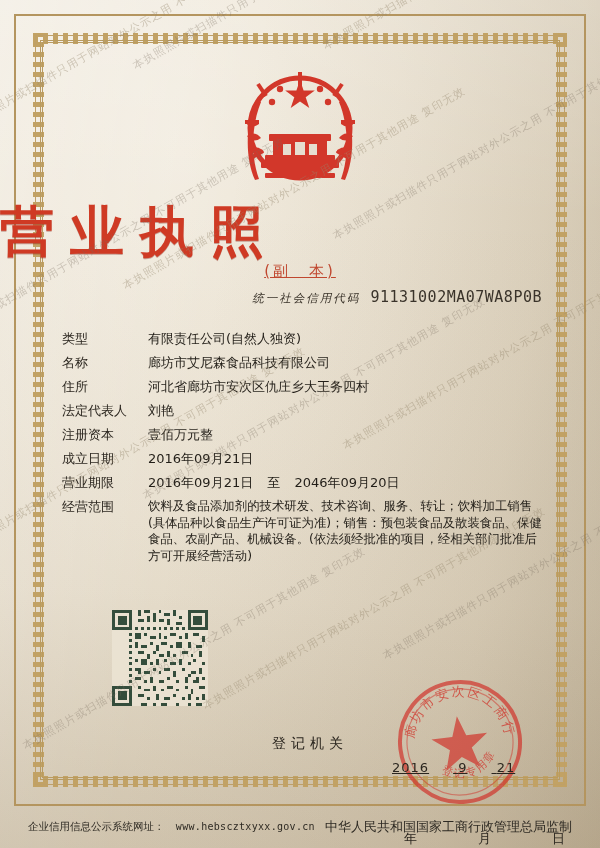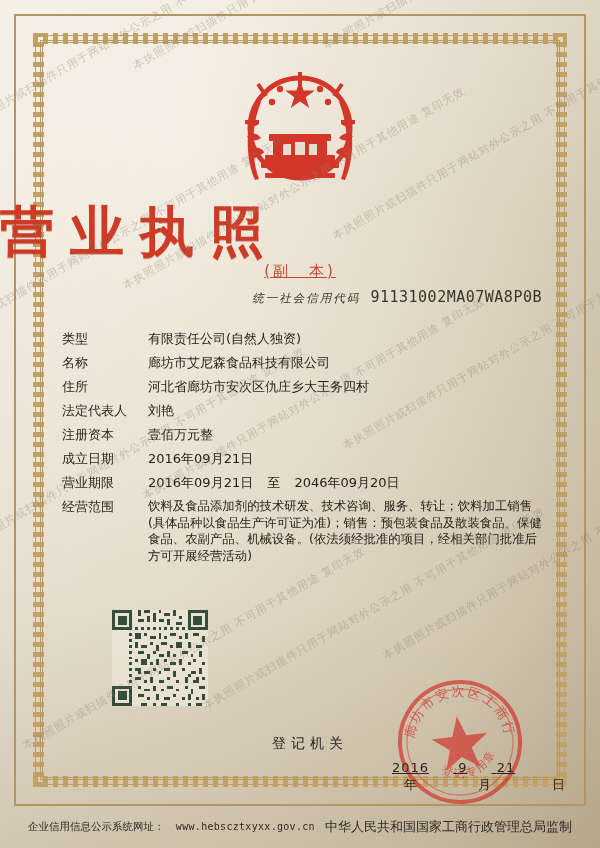--- a/index.html
+++ b/index.html
@@ -118,21 +118,21 @@
   .reg-auth{
     position:absolute;left:272px;top:735px;
     font-size:14px;letter-spacing:5px;color:#2b261f;
   }
   .date-line{
     position:absolute;left:392px;top:760px;
     font-size:13px;color:#2b261f;letter-spacing:1px;text-decoration:underline;
   }
   .date-line .d{margin-right:24px;}
   .date-cn{
-    position:absolute;left:404px;top:776px;
+    position:absolute;left:404px;top:830px;
     font-size:13px;letter-spacing:24px;color:#2b261f;
   }
 
   
   .footer{
     position:absolute;left:0;right:0;bottom:8px;height:26px;
     display:flex;align-items:center;justify-content:space-between;
     padding:0 28px;box-sizing:border-box;
     font-size:10.5px;color:#2e2a23;
   }

